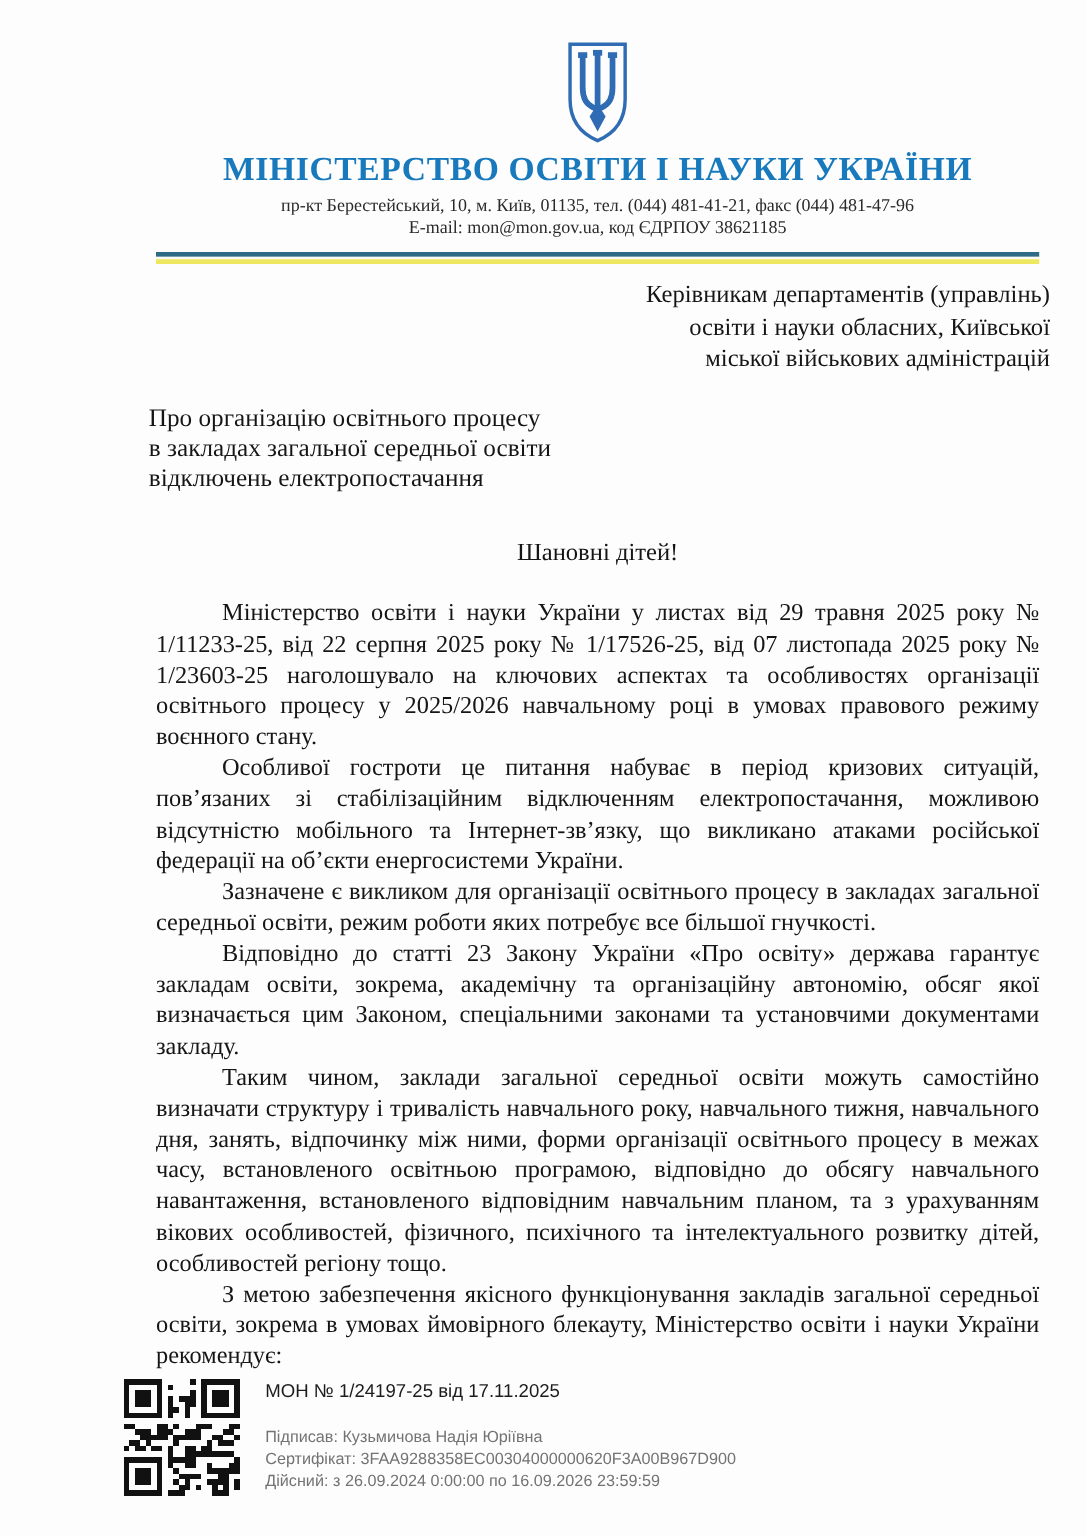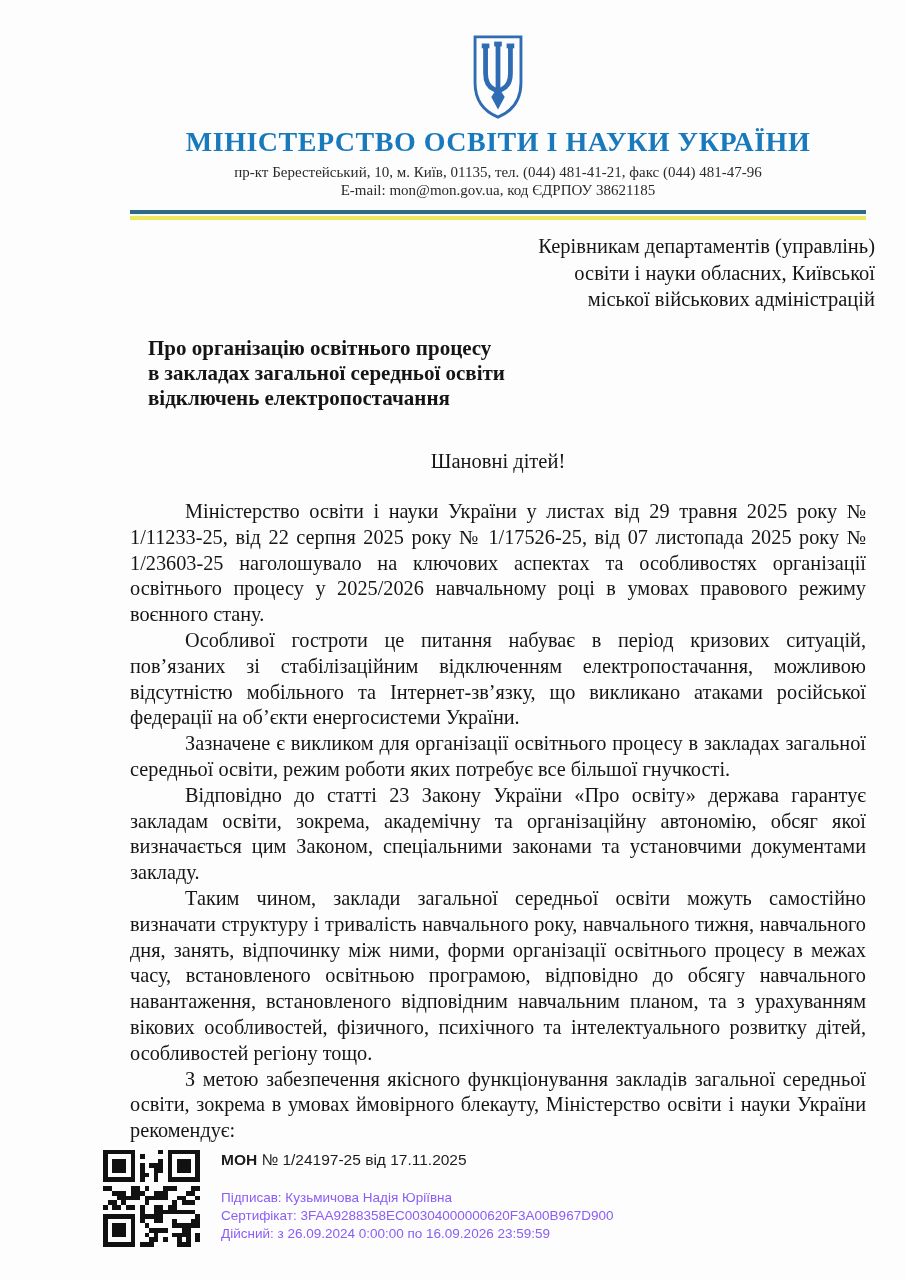--- a/index.html
+++ b/index.html
@@ -21,22 +21,22 @@
   .div-blue  { height:4px; background:#2e6b85; }
   .div-gap   { height:2px; background:#fbfbf2; }
   .div-yellow{ height:4px; background:#ede860; }
   
   .recipient {
     position:absolute; top:233px; left:455px; width:420px;
     font-size:20.5px; line-height:26.5px; text-align:right;
   }
   
   .subject {
-    position:absolute; top:336px; left:148px;
-    font-size:21px; font-weight:bold; line-height:25px;
+    position:absolute; top:336px; left:124px;
+    font-size:21px; font-weight:normal; line-height:25px;
   }
   
   .salutation {
     position:absolute; top:450px; left:130px; width:736px;
     text-align:center; font-size:20.5px;
   }
   
   .body-text {
     position:absolute; top:499px; left:130px; width:736px;
     font-size:20.3px; line-height:25.8px; text-align:justify;
@@ -45,22 +45,22 @@
   
   .sigblock {
     position:absolute; top:1148px; left:103px;
     display:flex; align-items:flex-start; gap:21px;
     font-family:"Liberation Sans", sans-serif;
   }
   .qr { width:97px; height:100px; }
   .qr svg { width:100%; height:100%; shape-rendering:crispEdges; }
   .sigtext { padding-top:3px; color:#1c1c1c; }
   .docline { font-size:15.5px; }
-  .docline .b { font-weight:bold;text-align:right; }
-  .sig-sub { margin-top:20px; font-size:13.5px; line-height:18px; color:#8b5cf6; }
+  .docline .b { font-weight:normal;text-align:right; }
+  .sig-sub { margin-top:20px; font-size:13.5px; line-height:18px; color:#737373; }
 </style>
 </head>
 <body>
 
 <div class="page">
 
   <div class="letterhead">
     <div class="emblem">
       <svg viewBox="0 0 60 92" width="58" height="88" aria-hidden="true">
         <path d="M6 4 H54 V52 Q54 78 30 88 Q6 78 6 52 Z" fill="none" stroke="#2f6cb3" stroke-width="3"></path>

